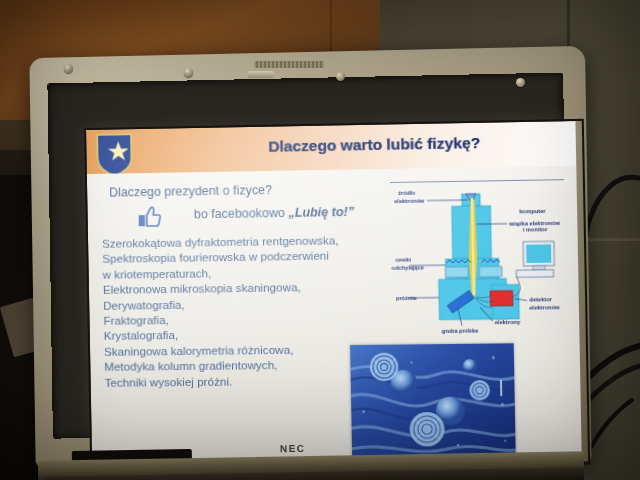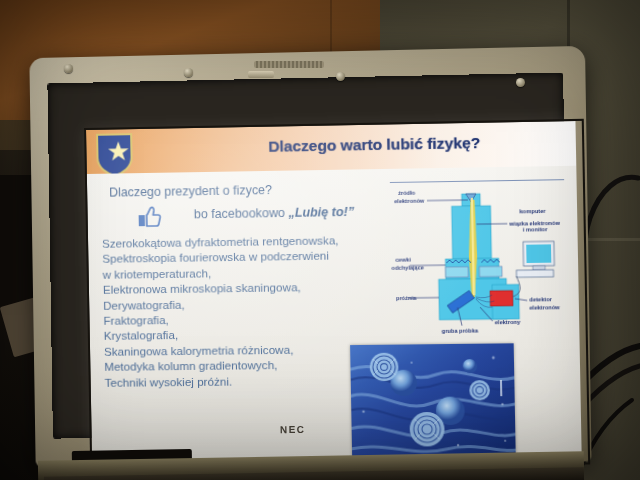--- a/index.html
+++ b/index.html
@@ -93,21 +93,21 @@
   
   .diagram{position:absolute;left:298px;top:16px;width:176px;height:150px;}
   .diagram svg{width:176px;height:150px;display:block;}
 
   
   .sem{position:absolute;left:258px;top:174px;width:160px;height:112px;
       background:#2a49a8;overflow:hidden;box-shadow:0 0 3px rgba(0,0,0,.35);}
   .sem svg{display:block;width:160px;height:112px;}
 
   
-  .nec{position:absolute;left:250px;top:372px;color:#2a241a;
+  .nec{position:absolute;left:250px;top:391px;color:#2a241a;
       font-size:10px;font-weight:bold;letter-spacing:1.4px;opacity:.85;
       transform:rotate(-1deg);}
 
   .hinge-left{position:absolute;left:42px;top:398px;width:120px;height:26px;
       background:#100d09;transform:rotate(-1deg);border-radius:2px;}
   .base{position:absolute;left:8px;top:404px;width:546px;height:24px;
       background:linear-gradient(#8a805f,#554d37 55%,#2b2619);
       transform:rotate(-1.0deg);border-radius:0 0 5px 5px;}
   .base2{position:absolute;left:14px;top:420px;width:540px;height:16px;
       background:linear-gradient(#3c3527,#16120c);transform:rotate(-1.0deg);}

